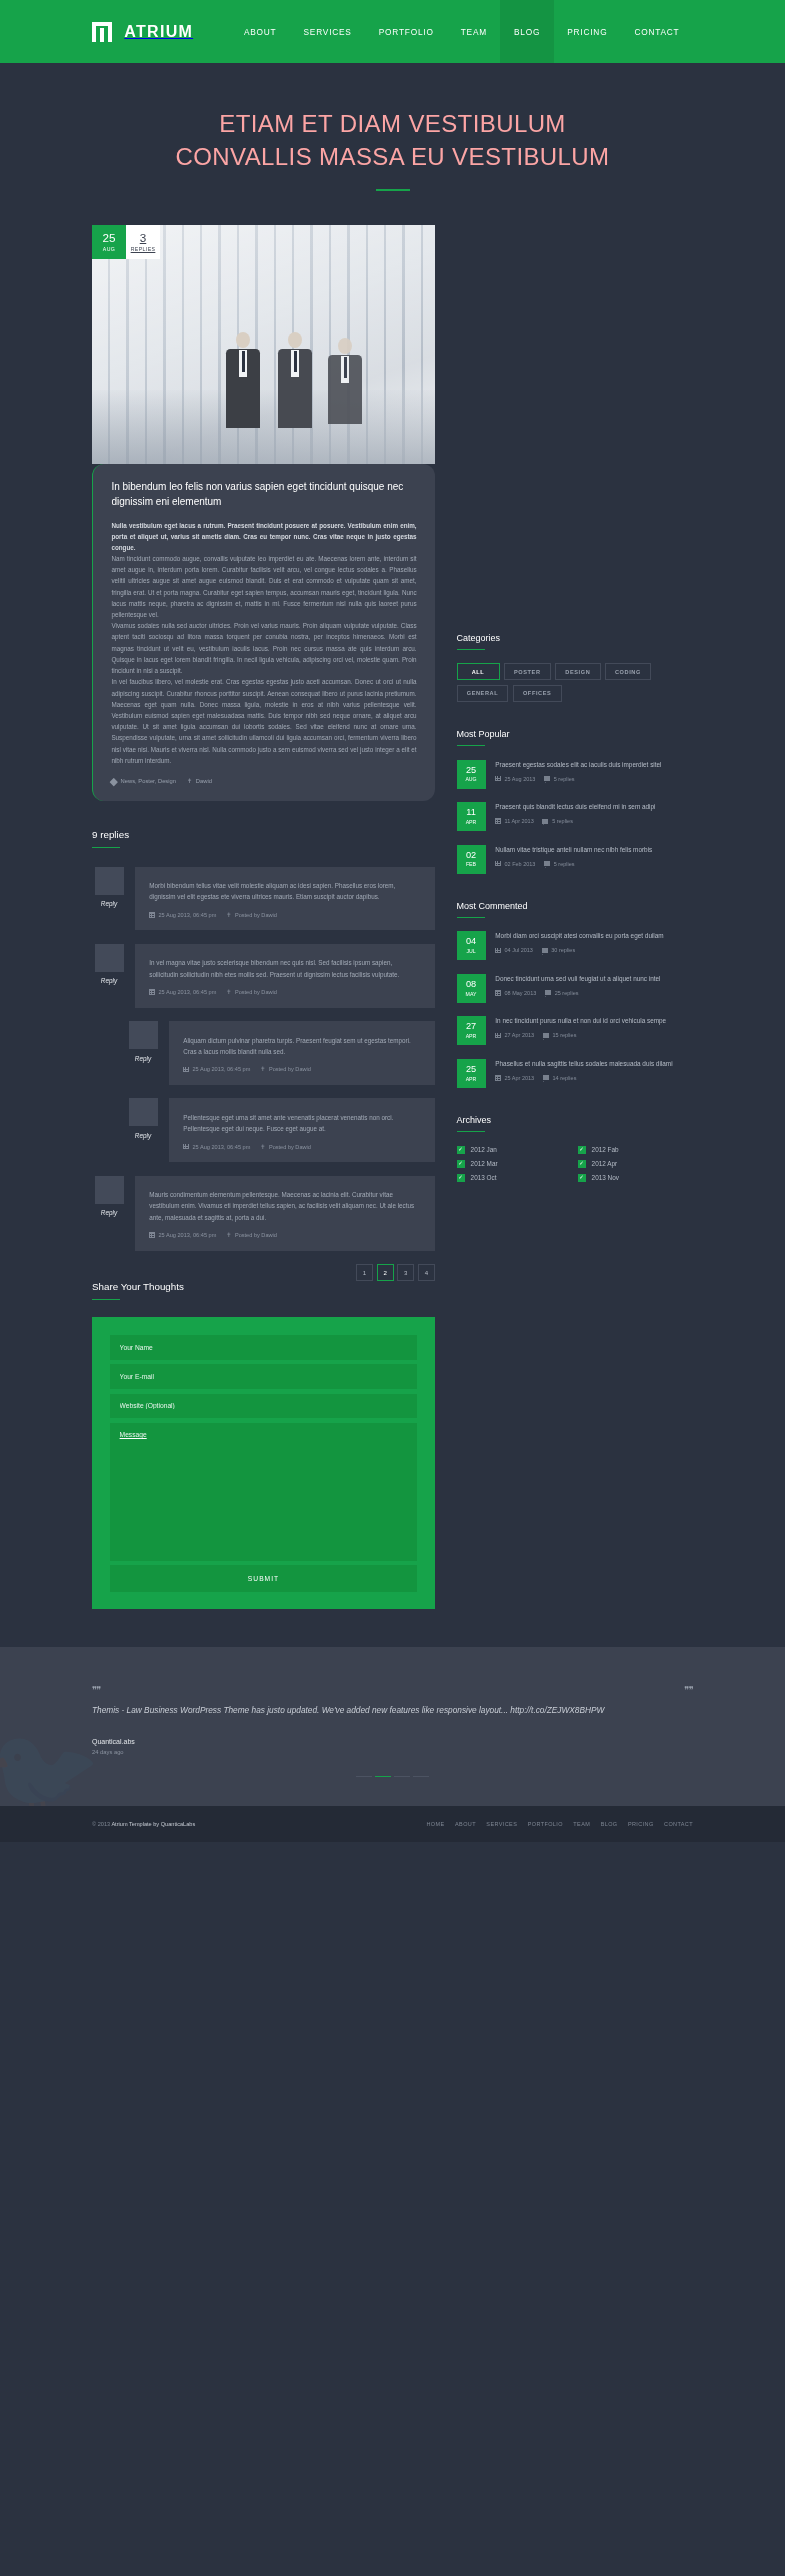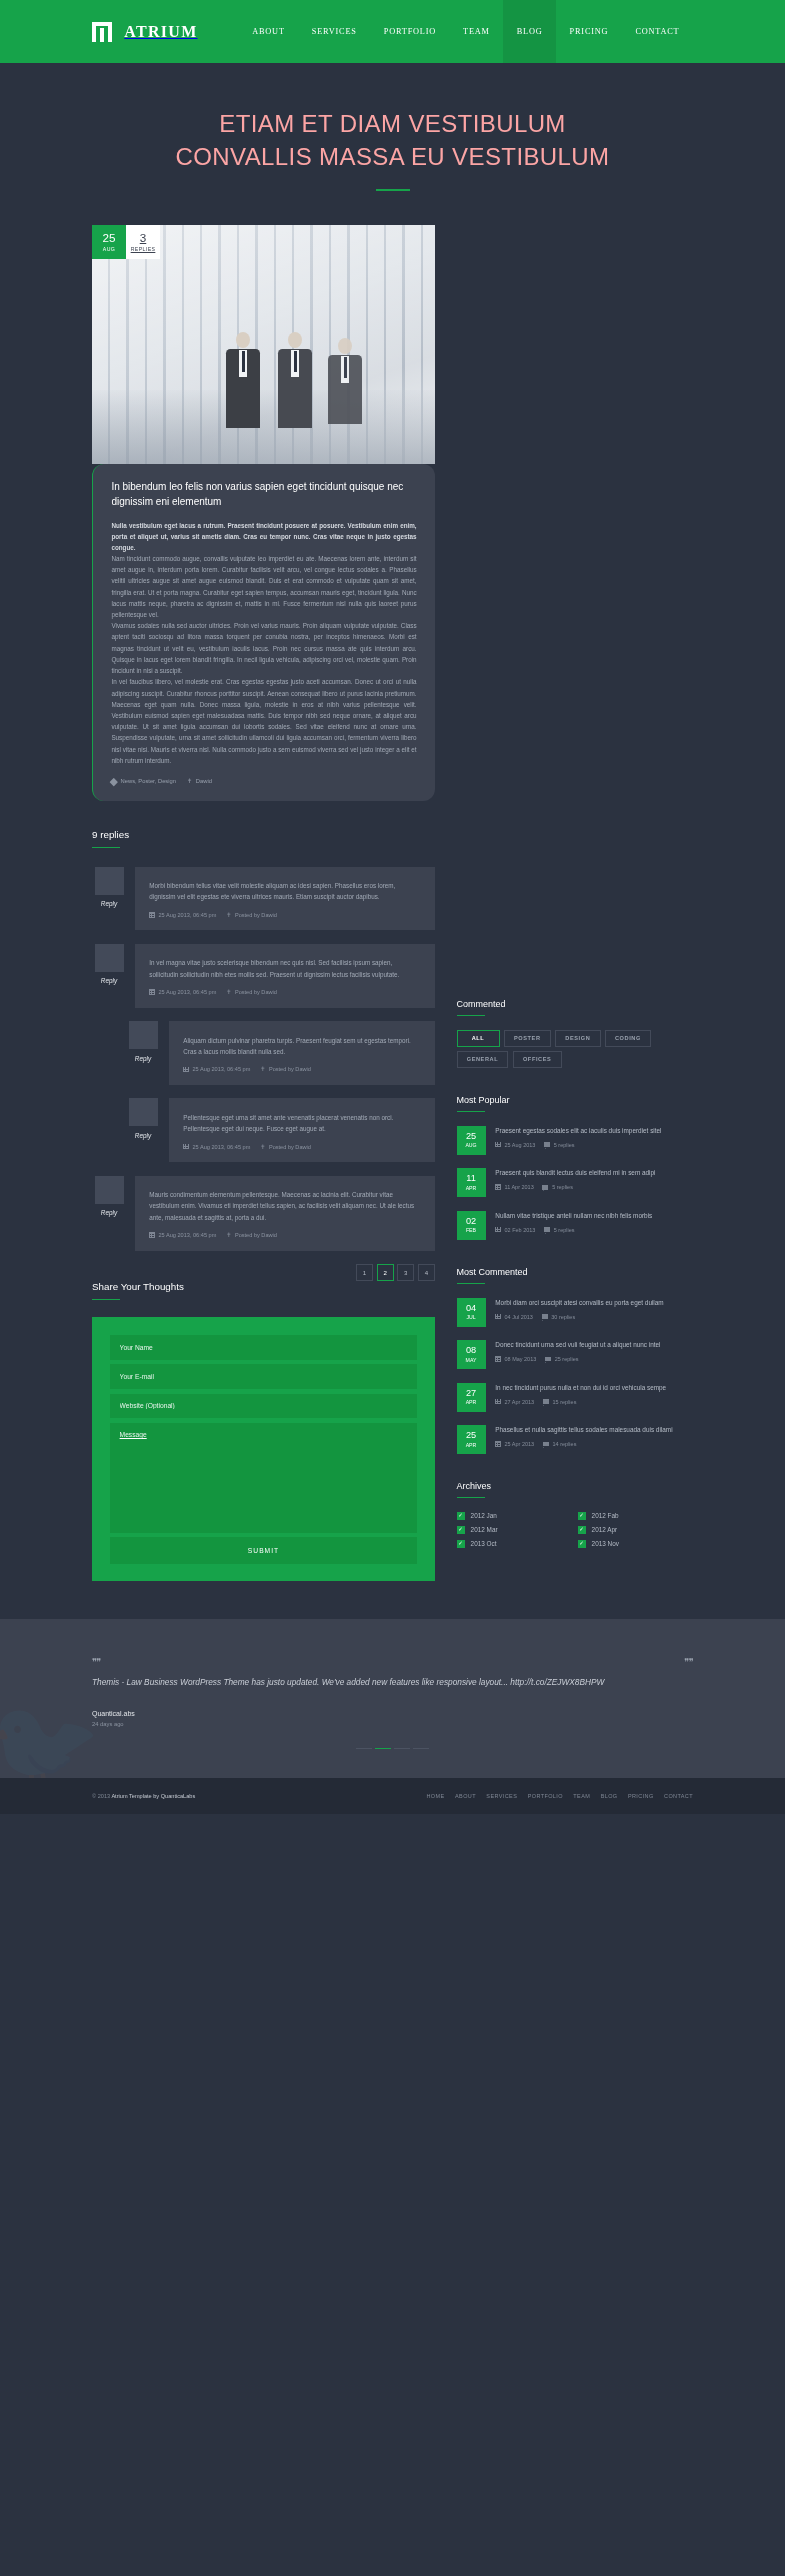--- a/index.html
+++ b/index.html
@@ -11,21 +11,20 @@
   }
   body { width: 785px; overflow-x: hidden; }
 
   
   .topbar {
     height: 63px;
     background: #16a34a;
     display: flex;
     align-items: center;
     padding: 0 92px;
-    font-family: Liberation Serif, serif;
   }
   .brand { display: flex; align-items: center; gap: 12.3px; }
   .brand-mark {
     width: 20px; height: 20px;
     position: relative;
   }
   .brand-mark .outer {
     position: absolute; inset: 0;
     border: 4.3px solid #fff;
     border-bottom: none;
@@ -65,21 +64,21 @@
     width: 34px; height: 1.8px; background: #16a34a;
     margin: 16px auto 0;
   }
 
   
   .wrap {
     width: 785px;
     padding: 34px 92px 0;
     display: flex;
     gap: 21.5px;
-    align-items: flex-end;
+    align-items: center;
   }
   .content { width: 343px; flex: 0 0 343px; }
   .sidebar { width: 242px; flex: 0 0 242px; padding-top: 13.5px; }
 
   
   .post-head { position: relative; }
   .post-featured {
     width: 343px; height: 239px;
     background: linear-gradient(160deg,#e7eaee 0%, #cdd4dc 42%, #b8c0ca 70%, #dfe3e8 100%);
     position: relative;
@@ -197,21 +196,21 @@
     background: #13953f;
     border: none; outline: none;
     color: #ffffff;
     font-family: "Liberation Sans", sans-serif;
     font-size: 6.7px;
     padding: 8.6px 9.2px;
     margin-bottom: 4.9px;
     text-decoration: underline;
   }
   .form-card input::placeholder, .form-card textarea::placeholder { color: #eaf6ee; }
-  .form-card textarea { height: 110px; resize: none; }
+  .form-card textarea { height: 138px; resize: none; }
   .form-card .submit {
     width: 100%; background: #13953f; border: none;
     color: #ffffff; font-size: 6.7px; letter-spacing: 1px;
     padding: 9.8px 0; cursor: pointer;
     font-family: "Liberation Sans", sans-serif;
   }
 
   
   .widget { margin-bottom: 27px; }
   .widget h3 { color: #ffffff; font-size: 9px; font-weight: 400; }
@@ -526,21 +525,21 @@
         <textarea placeholder="Message" style=""></textarea>
         <button type="button" class="submit">SUBMIT</button>
       </form>
     </div>
 
   </div>
 
   <aside class="sidebar">
 
     <div class="widget">
-      <h3>Commented</h3>
+      <h3>Categories</h3>
       <div class="w-rule"></div>
       <div class="cat-list">
         <a href="#" class="active">ALL</a>
         <a href="#">POSTER</a>
         <a href="#">DESIGN</a>
         <a href="#">CODING</a>
         <a href="#">GENERAL</a>
         <a href="#">OFFICES</a>
       </div>
     </div>

